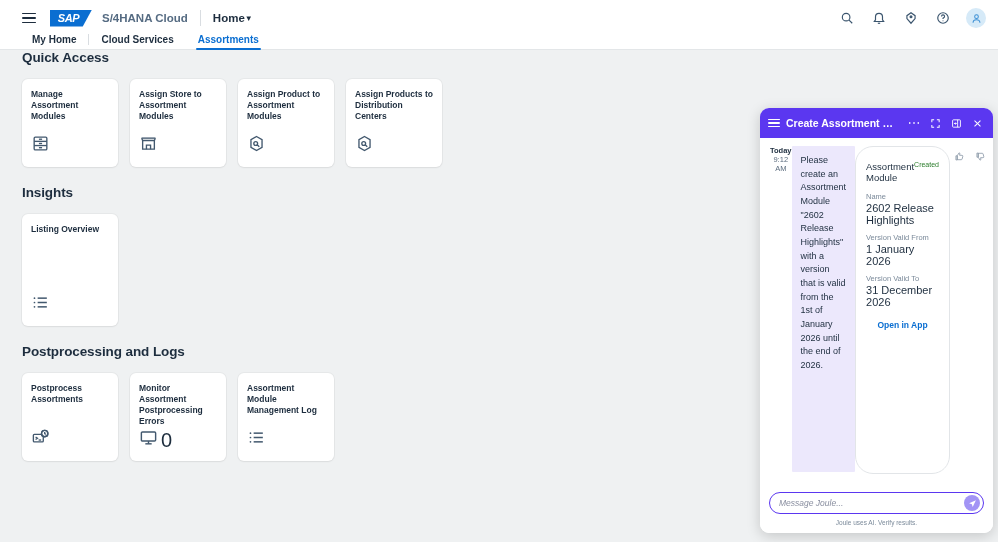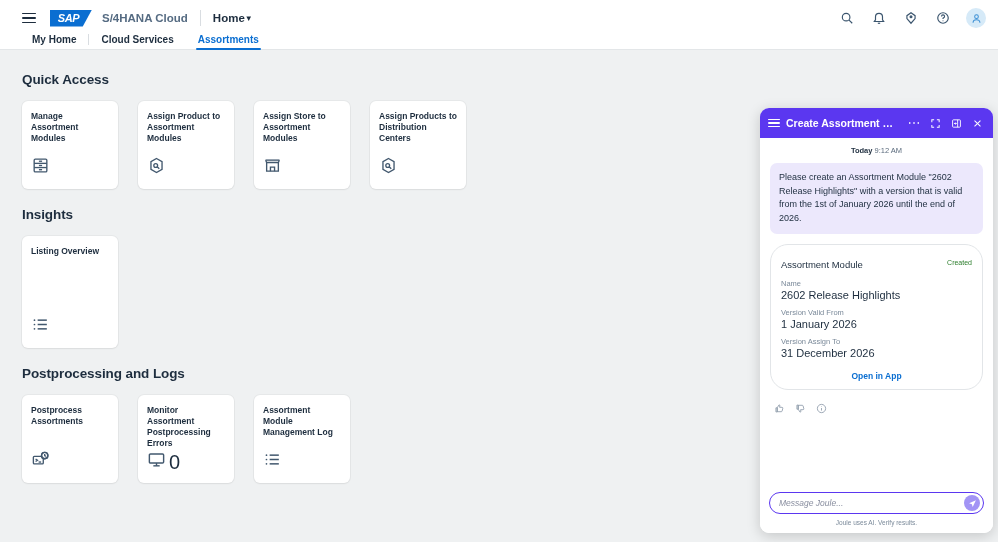--- a/index.html
+++ b/index.html
@@ -72,27 +72,27 @@
     padding: 0 12px 4px 12px; cursor: pointer; position: relative;
   }
   .tab.active { color: #0a6ed1; }
   .tab.active::after {
     content: ""; position: absolute; left: 10px; right: 10px; bottom: -1px;
     height: 2px; background: #0a6ed1; border-radius: 1px;
   }
   .tab-divider { width: 1px; height: 11px; background: #d9dde1; margin: 0 0 4px 0; }
 
   
-  .content { padding: 22px 0 0 22px; height: calc(542px - 50px); overflow: hidden; }
+  .content { padding: 0 0 0 22px; height: calc(542px - 50px); overflow: hidden; }
   .section-title {
     font-size: 13.5px; font-weight: bold; color: #1d2d3e;
     margin-bottom: 14px; letter-spacing: -0.1px;
   }
   .section { margin-bottom: 18px; }
-  .tile-row { display: flex; gap: 20px; }
+  .tile-row { display: flex; gap: 12px; }
   .tile {
     width: 96px; height: 88px;
     background: #ffffff; border-radius: 6px;
     box-shadow: 0 0 0 1px rgba(0,0,0,0.035), 0 1px 2px rgba(0,0,0,0.05);
     padding: 10px 9px;
     display: flex; flex-direction: column; justify-content: space-between;
     cursor: pointer;
   }
   .tile-title {
     font-size: 8.5px; font-weight: bold; color: #1d2d3e; line-height: 1.28;
@@ -124,30 +124,30 @@
   }
   .joule-hicon {
     color: #fff; cursor: pointer; display: flex; align-items: center;
     justify-content: center; width: 15px; height: 15px;
   }
   .joule-hicon svg { width: 11px; height: 11px; }
   .joule-ellipsis { font-size: 13px; line-height: 6px; letter-spacing: 1px; }
 
   .joule-body {
     flex: 1; overflow-y: auto; padding: 8px 10px 4px 10px;
-    display: flex; flex-direction: column;
+    display: flex; flex-direction: row;
   }
   .joule-daystamp {
     text-align: center; font-size: 7.5px; color: #5b6b7d;
     margin-bottom: 8px;
   }
   .joule-daystamp b { color: #1d2d3e; }
 
   .user-bubble {
-    background: #ece8fc; border-radius: 7px;
+    background: #ece8fc; border-radius: 1px;
     padding: 8px 9px; font-size: 9px; color: #1d2d3e;
     line-height: 1.52; margin-bottom: 10px;
   }
 
   .result-card {
     background: #fff; border: 1px solid #e2e5e8; border-radius: 18px;
     padding: 14px 10px 8px 10px; margin-bottom: 8px;
   }
   .rc-head { display: flex; align-items: flex-start; justify-content: space-between; margin-bottom: 9px; }
   .rc-title { font-size: 9.5px; color: #1d2d3e; }
@@ -262,41 +262,41 @@
                 <line x1="4" y1="14.6" x2="20" y2="14.6"></line>
                 <line x1="10" y1="6.6" x2="14" y2="6.6"></line>
                 <line x1="10" y1="12" x2="14" y2="12"></line>
                 <line x1="10" y1="17.3" x2="14" y2="17.3"></line>
               </svg>
           </span>
         </div>
       </div>
 
       <div class="tile">
-        <div class="tile-title">Assign Product to Assortment Modules</div>
-        <div class="tile-icon-row">
-          <span>
-            <svg viewBox="0 0 24 24" fill="none" stroke="currentColor" stroke-width="1.7">
-                <path d="M12 3.2l7 4v9.6l-7 4-7-4V7.2z"></path>
-                <circle cx="11" cy="12" r="2.4"></circle>
-                <line x1="12.8" y1="13.6" x2="15.5" y2="16.2"></line>
-              </svg>
-          </span>
-        </div>
-      </div>
-
-      <div class="tile">
         <div class="tile-title">Assign Store to Assortment Modules</div>
         <div class="tile-icon-row">
           <span>
             <svg viewBox="0 0 24 24" fill="none" stroke="currentColor" stroke-width="1.7">
                 <line x1="3.2" y1="5.2" x2="20.8" y2="5.2"></line>
                 <path d="M4.6 8.2v11h14.8v-11"></path>
                 <path d="M3.4 5.4l1.2 2.8h14.8l1.2-2.8"></path>
                 <path d="M9.4 19.2v-5.2h5.2v5.2"></path>
+              </svg>
+          </span>
+        </div>
+      </div>
+
+      <div class="tile">
+        <div class="tile-title">Assign Product to Assortment Modules</div>
+        <div class="tile-icon-row">
+          <span>
+            <svg viewBox="0 0 24 24" fill="none" stroke="currentColor" stroke-width="1.7">
+                <path d="M12 3.2l7 4v9.6l-7 4-7-4V7.2z"></path>
+                <circle cx="11" cy="12" r="2.4"></circle>
+                <line x1="12.8" y1="13.6" x2="15.5" y2="16.2"></line>
               </svg>
           </span>
         </div>
       </div>
 
       <div class="tile">
         <div class="tile-title">Assign Products to Distribution Centers</div>
         <div class="tile-icon-row">
           <span>
             <svg viewBox="0 0 24 24" fill="none" stroke="currentColor" stroke-width="1.7">
@@ -441,21 +441,21 @@
         <div class="rc-label">Name</div>
         <div class="rc-value">2602 Release Highlights</div>
       </div>
 
       <div class="rc-field">
         <div class="rc-label">Version Valid From</div>
         <div class="rc-value">1 January 2026</div>
       </div>
 
       <div class="rc-field">
-        <div class="rc-label">Version Assign To</div>
+        <div class="rc-label">Version Valid To</div>
         <div class="rc-value">31 December 2026</div>
       </div>
 
       <div class="rc-link">Open in App</div>
     </div>
 
     <div class="feedback-row">
       <span>
         <svg viewBox="0 0 24 24" fill="none" stroke="currentColor" stroke-width="1.8">
             <path d="M7 10.5v9H4.2v-9z"></path>

